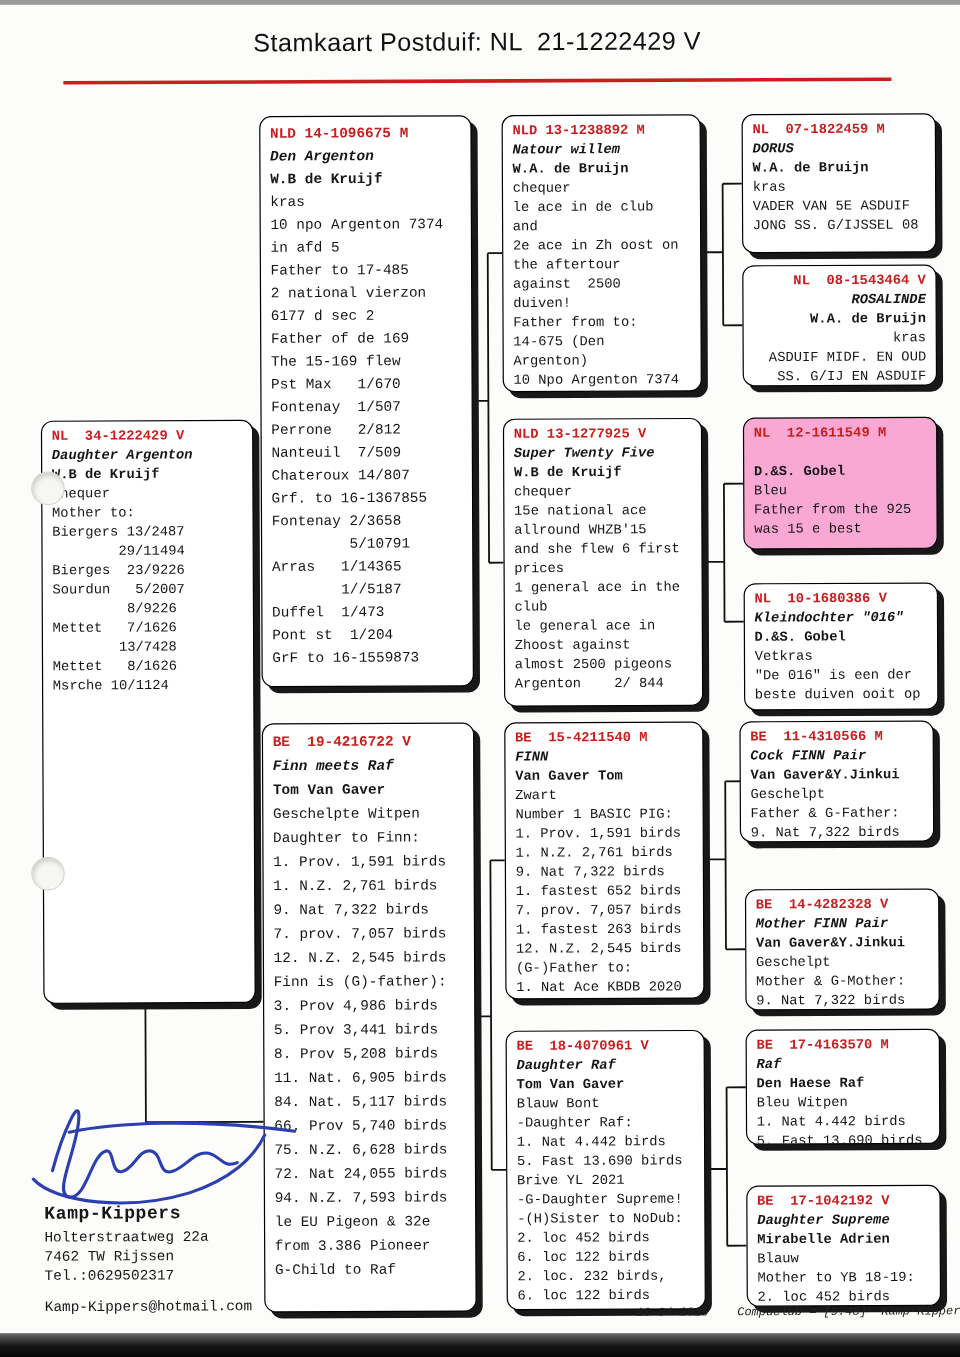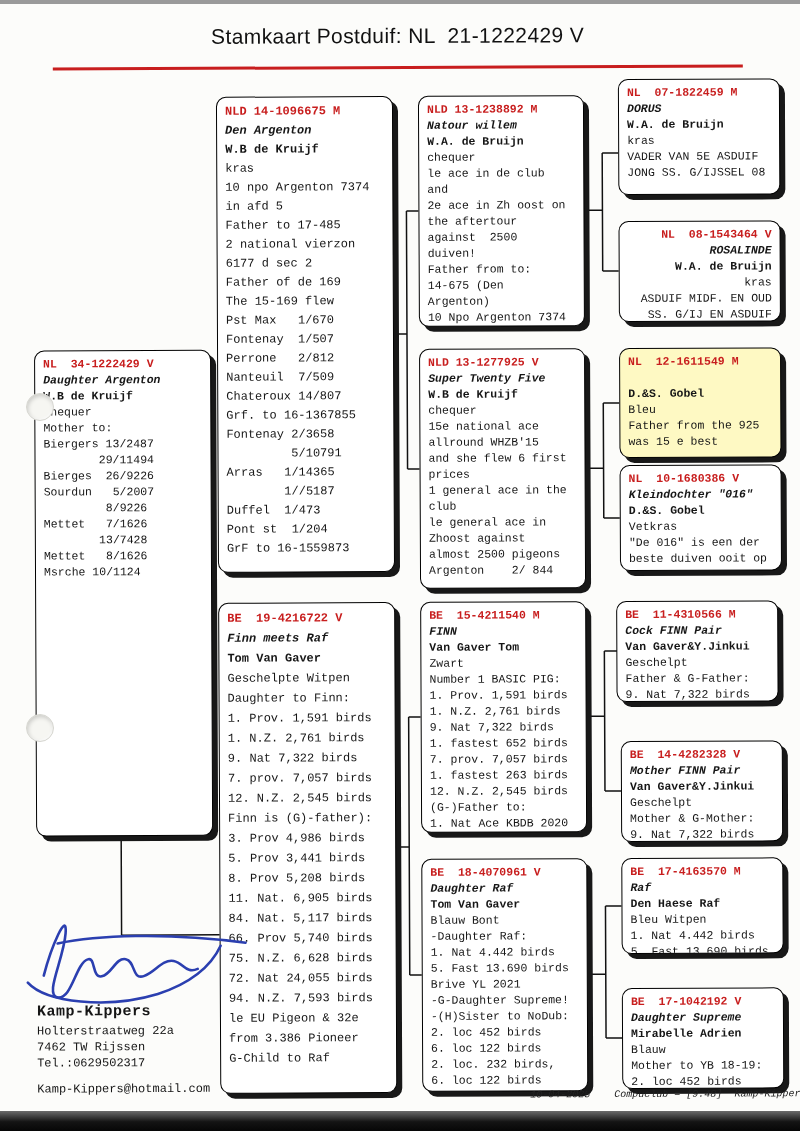--- a/index.html
+++ b/index.html
@@ -24,21 +24,21 @@
 
   svg.connectors { position:absolute; left:0; top:0; z-index:1; }
 
   #boxes-layer { position:absolute; inset:0; z-index:2; }
   .box {
     position:absolute; box-sizing:border-box;
     background:#fff; border:1.5px solid #000; border-radius:10px;
     box-shadow:5px 5px 0 #181818;
     padding:5px 8px; overflow:hidden;
   }
-  .box.highlight { background:#fef9c3; }
+  .box.highlight { background:#f9a8d4; }
   .box .ring   { font-weight:bold; color:var(--red); white-space:pre; }
   .box .bird-name { font-weight:bold; font-style:italic; white-space:pre; }
   .box .owner  { font-weight:bold; white-space:pre; }
   .box .line   { white-space:pre; }
 
   .signature { position:absolute; left:12px; top:878px; z-index:4; }
 
   .contact { position:absolute; left:35px; top:996px; z-index:3; font-size:12px; line-height:16px; }
   .contact-name { font-weight:bold; font-size:15px; line-height:22px; letter-spacing:.5px; }
   .contact-email { margin-top:10px; }
@@ -88,21 +88,21 @@
 
     <div id="boxes-layer">
         <div class="box" style="left: 35px; top: 345px; width: 177px; height: 486px; font-size: 11.5px; line-height: 16px;">
           <div class="ring">NL  34-1222429 V</div>
           <div class="bird-name">Daughter Argenton</div>
           <div class="owner">W.B de Kruijf</div>
           <div class="line">chequer</div>
           <div class="line">Mother to:</div>
           <div class="line">Biergers 13/2487</div>
           <div class="line">        29/11494</div>
-          <div class="line">Bierges  26/9226</div>
+          <div class="line">Bierges  23/9226</div>
           <div class="line">Sourdun   5/2007</div>
           <div class="line">         8/9226</div>
           <div class="line">Mettet   7/1626</div>
           <div class="line">        13/7428</div>
           <div class="line">Mettet   8/1626</div>
           <div class="line">Msrche 10/1124</div>
         </div>
         <div class="box" style="left: 218px; top: 92px; width: 177px; height: 476px; font-size: 12px; line-height: 19px;">
           <div class="ring">NLD 14-1096675 M</div>
           <div class="bird-name">Den Argenton</div>
@@ -211,21 +211,21 @@
           <div class="line">1. Nat 4.442 birds</div>
           <div class="line">5. Fast 13.690 birds</div>
           <div class="line">Brive YL 2021</div>
           <div class="line">-G-Daughter Supreme!</div>
           <div class="line">-(H)Sister to NoDub:</div>
           <div class="line">2. loc 452 birds</div>
           <div class="line">6. loc 122 birds</div>
           <div class="line">2. loc. 232 birds,</div>
           <div class="line">6. loc 122 birds</div>
         </div>
-        <div class="box" style="left: 620px; top: 76px; width: 162px; height: 116px; font-size: 11.5px; line-height: 16px;">
+        <div class="box" style="left: 620px; top: 92px; width: 162px; height: 116px; font-size: 11.5px; line-height: 16px;">
           <div class="ring">NL  07-1822459 M</div>
           <div class="bird-name">DORUS</div>
           <div class="owner">W.A. de Bruijn</div>
           <div class="line">kras</div>
           <div class="line">VADER VAN 5E ASDUIF</div>
           <div class="line">JONG SS. G/IJSSEL 08</div>
         </div>
         <div class="box" style="left: 620px; top: 218px; width: 162px; height: 101px; font-size: 11.5px; line-height: 16px; text-align: right;">
           <div class="ring">NL  08-1543464 V</div>
           <div class="bird-name">ROSALINDE</div>
@@ -235,21 +235,21 @@
           <div class="line">SS. G/IJ EN ASDUIF</div>
         </div>
         <div class="box highlight" style="left: 620px; top: 345px; width: 162px; height: 110px; font-size: 11.5px; line-height: 16px;">
           <div class="ring">NL  12-1611549 M</div>
           <div class="bird-name">&nbsp;</div>
           <div class="owner">D.&amp;S. Gobel</div>
           <div class="line">Bleu</div>
           <div class="line">Father from the 925</div>
           <div class="line">was 15 e best</div>
         </div>
-        <div class="box" style="left: 620px; top: 462px; width: 162px; height: 106px; font-size: 11.5px; line-height: 16px;">
+        <div class="box" style="left: 620px; top: 483px; width: 162px; height: 106px; font-size: 11.5px; line-height: 16px;">
           <div class="ring">NL  10-1680386 V</div>
           <div class="bird-name">Kleindochter "016"</div>
           <div class="owner">D.&amp;S. Gobel</div>
           <div class="line">Vetkras</div>
           <div class="line">"De 016" is een der</div>
           <div class="line">beste duiven ooit op</div>
         </div>
         <div class="box" style="left: 616px; top: 598px; width: 162px; height: 101px; font-size: 11.5px; line-height: 16px;">
           <div class="ring">BE  11-4310566 M</div>
           <div class="bird-name">Cock FINN Pair</div>

